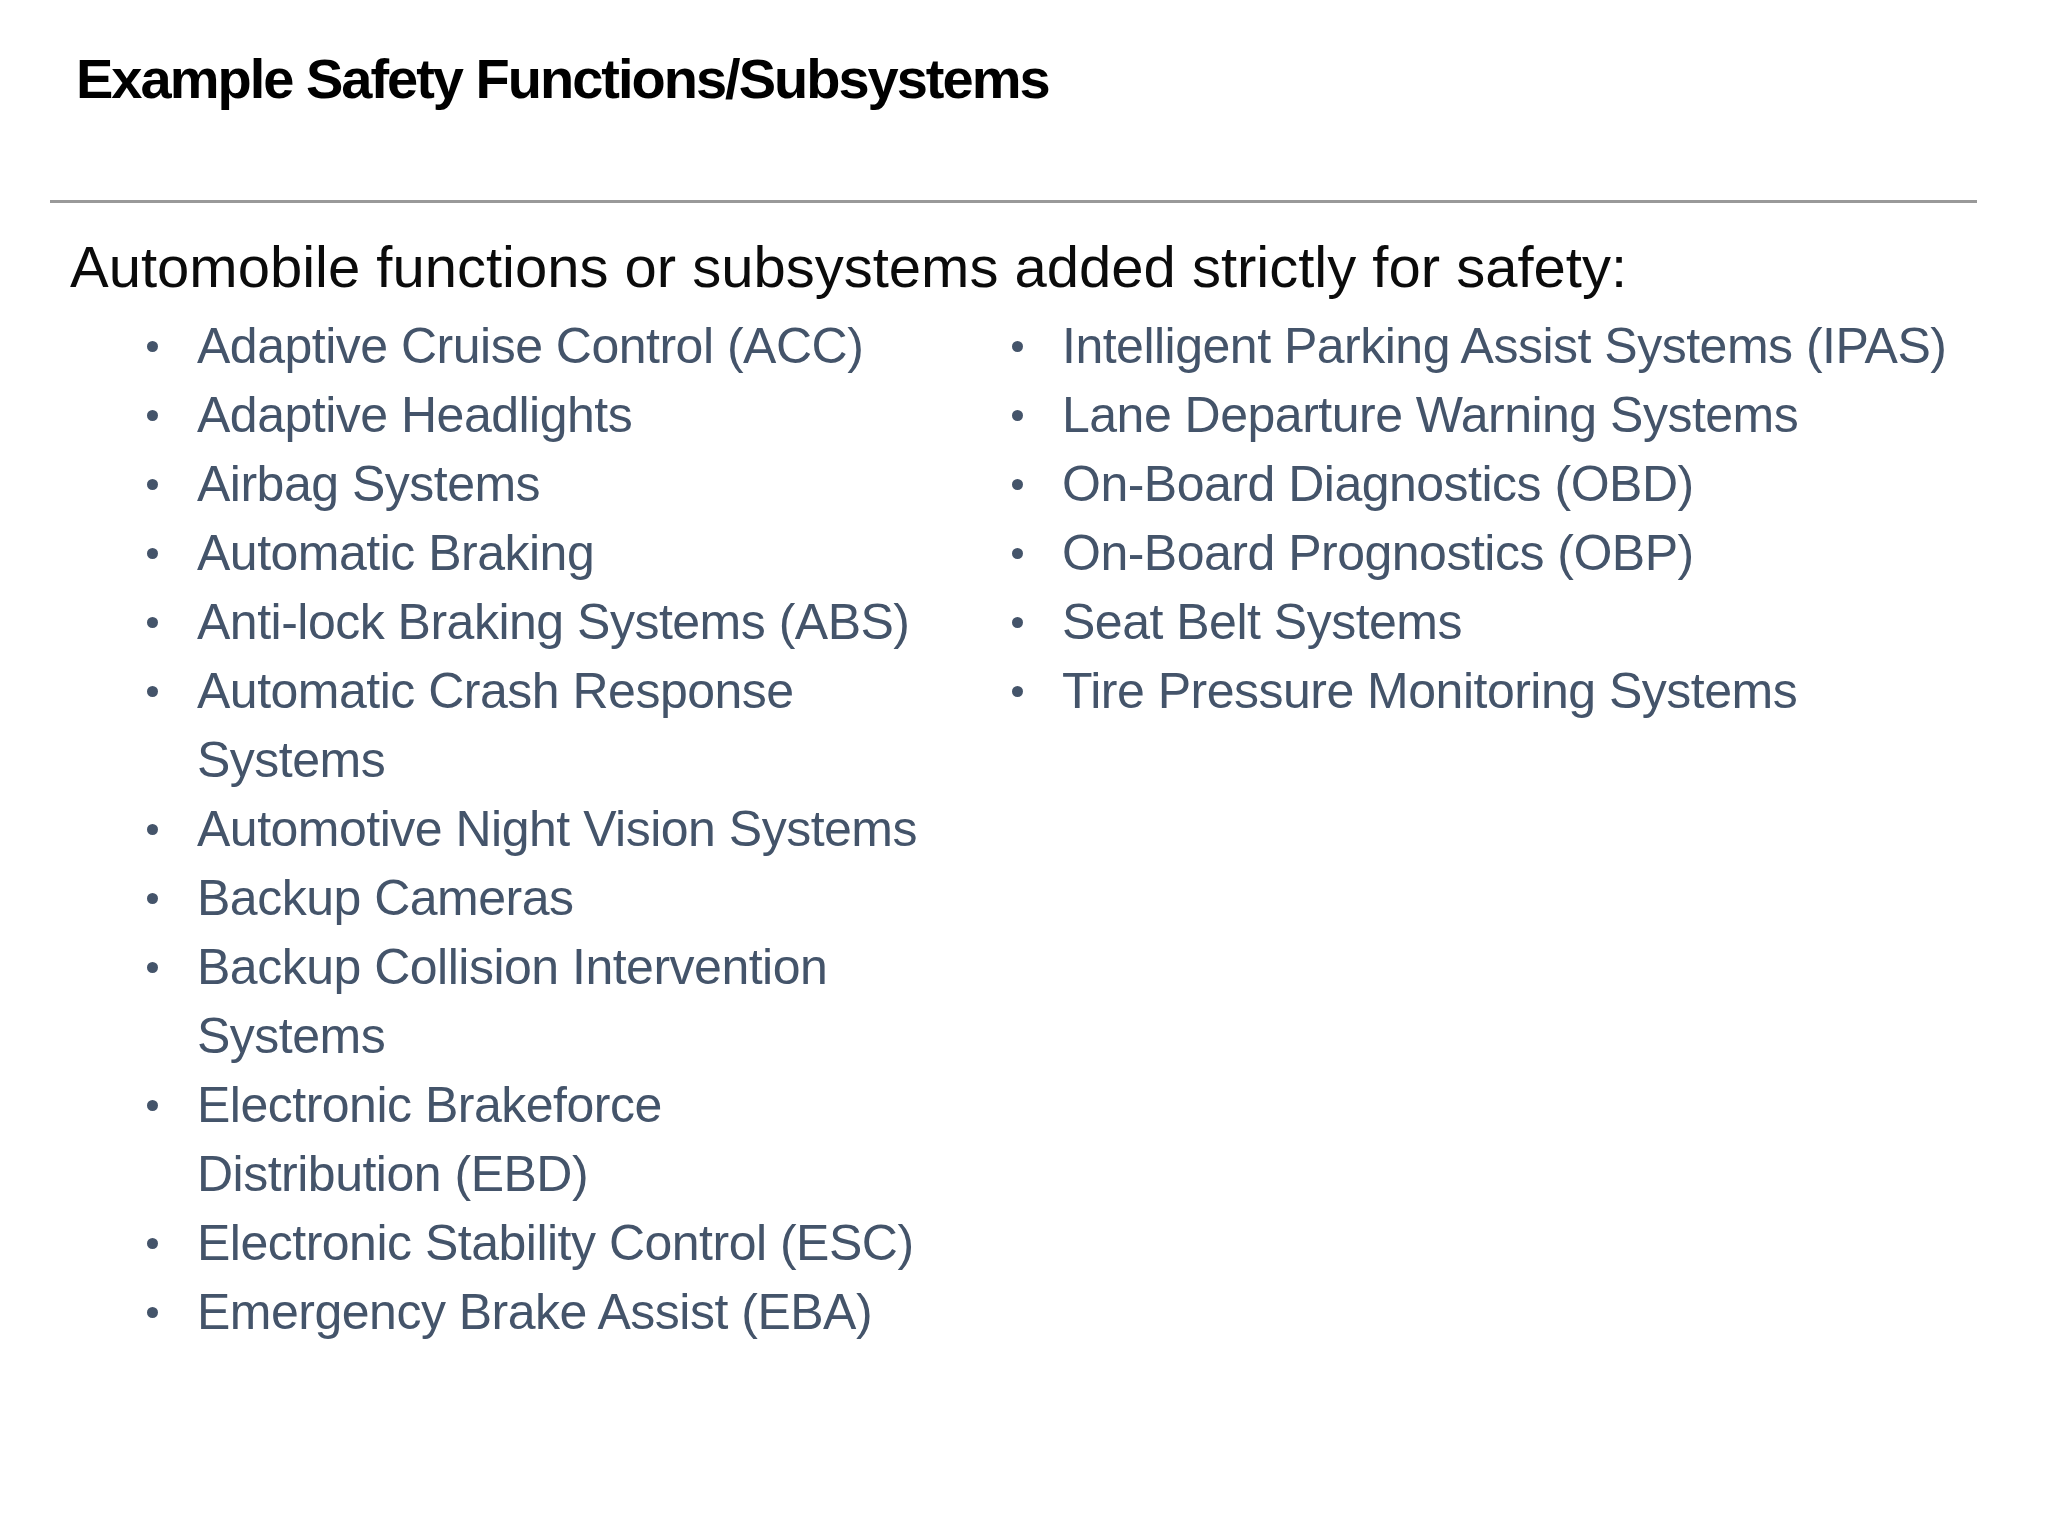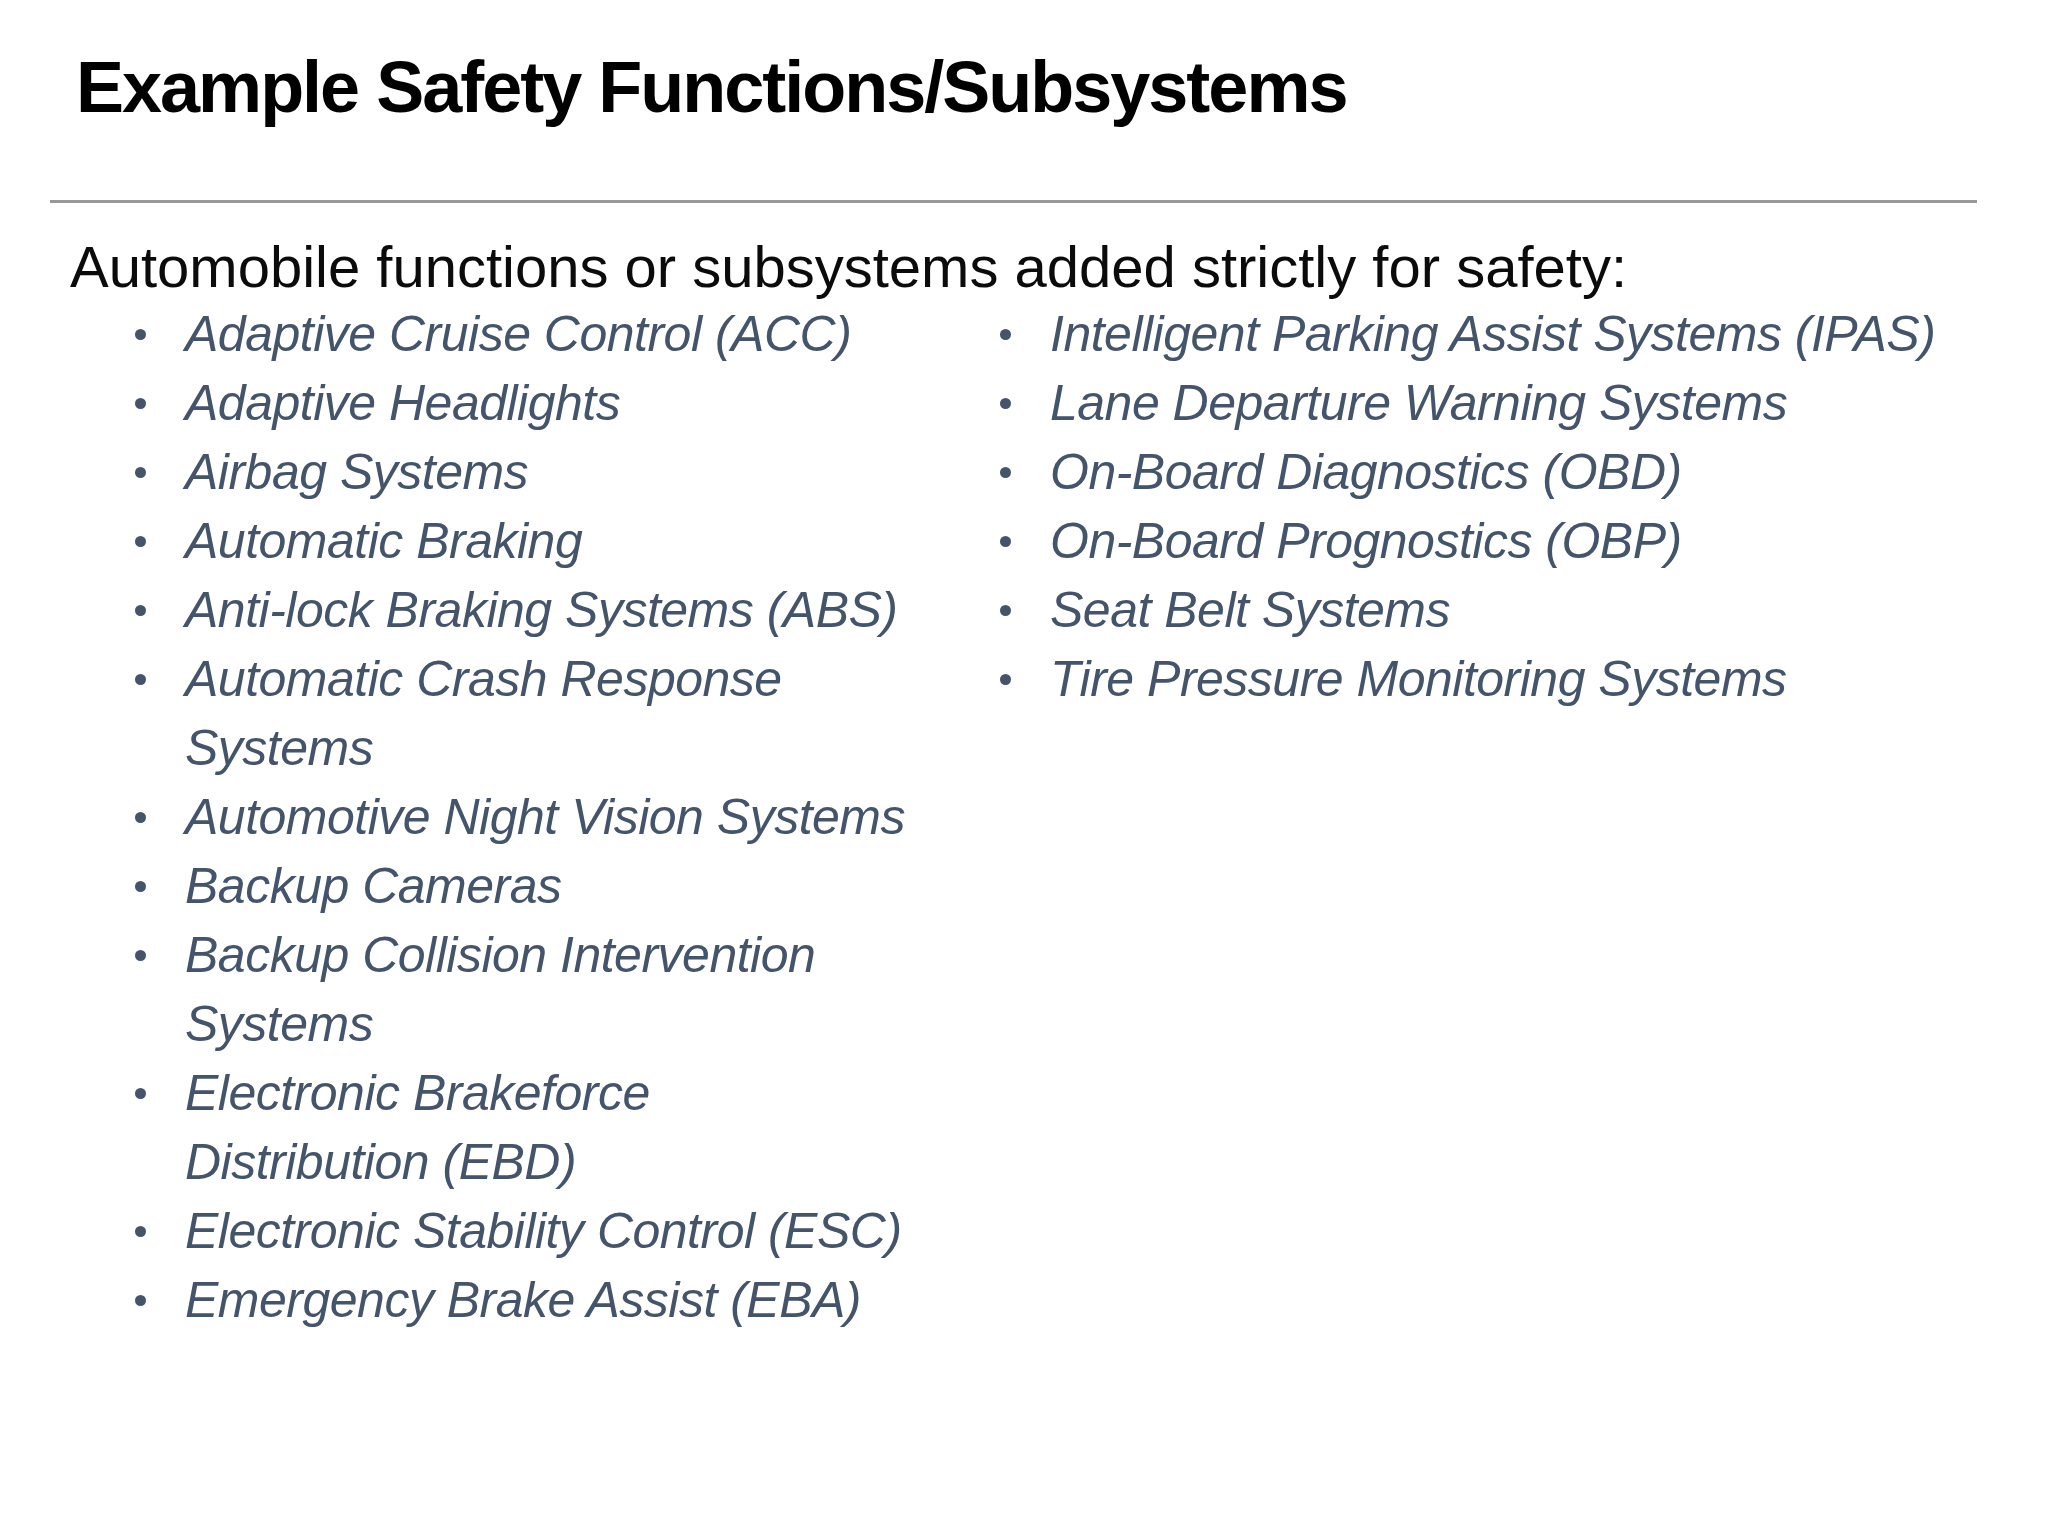--- a/index.html
+++ b/index.html
@@ -16,21 +16,21 @@
     font-family: "Liberation Sans", sans-serif;
     color: #000000;
   }
 
   
   .title {
     position: absolute;
     left: 76px;
     top: 48px;
     margin: 0;
-    font-size: 72px;
+    font-size: 56px;
     font-weight: bold;
     letter-spacing: -2px;
     line-height: 1.1;
     color: var(--title-color, #000000);
     white-space: nowrap;
   }
   .title-rule {
     position: absolute;
     left: 50px;
     top: 200px;
@@ -46,24 +46,23 @@
     font-size: 58px;
     line-height: 1.15;
     color: #0b0b0b;
     white-space: nowrap;
   }
 
   
   .col {
     position: absolute;
     top: 300px;
-    margin: 0;
+    margin: 12px;
     padding: 0;
     list-style: none;
-    font-style: italic;
   }
   .col-left  { left: 95px;  width: 880px; }
   .col-right { left: 960px; width: 1060px; }
   .col li {
     position: relative;
     padding-left: 90px;
     font-size: 50px;
     line-height: 69px;
     letter-spacing: -0.5px;
     color: var(--bullet-color, #44546A);

